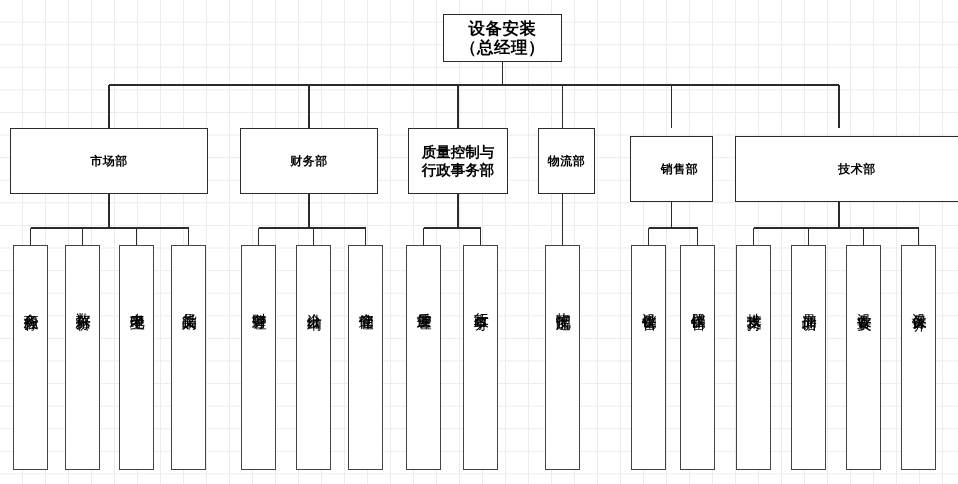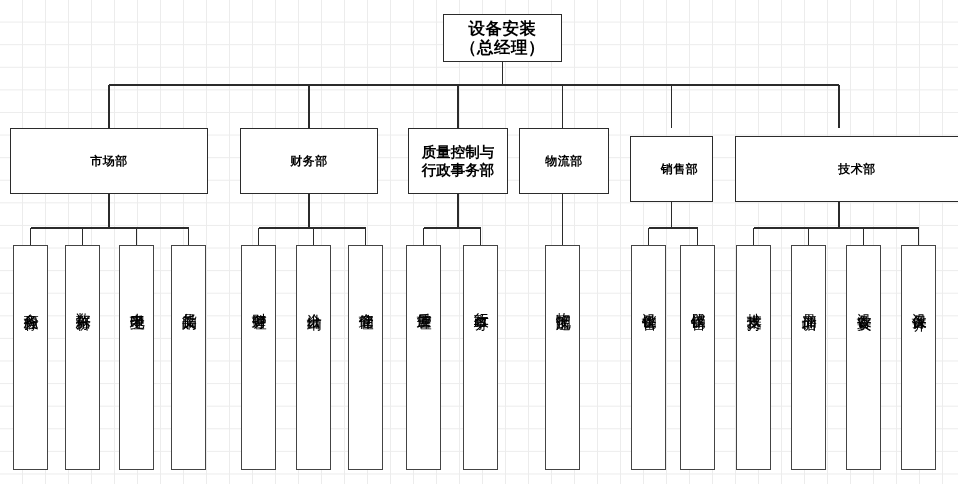--- a/index.html
+++ b/index.html
@@ -159,21 +159,21 @@
       <div class="node dept two-line" style="left: 408px; top: 128px; width: 100px; height: 66px; text-align: right;">
         <span class="dept-label">质量控制与
 行政事务部</span>
       </div>
       <div class="node leaf" style="left: 406px; top: 245px; width: 35px; height: 225px; align-items: flex-start; padding-top: 55px;">
         <span class="vtext">质量管理</span>
       </div>
       <div class="node leaf" style="left: 463px; top: 245px; width: 35px; height: 225px; align-items: flex-start; padding-top: 55px;">
         <span class="vtext">行政事务</span>
       </div>
-      <div class="node dept" style="left: 519px; top: 128px; width: 90px; height: 66px;">
+      <div class="node dept" style="left: 538px; top: 128px; width: 57px; height: 66px;">
         <span class="dept-label">物流部</span>
       </div>
       <div class="node leaf" style="left: 545px; top: 245px; width: 35px; height: 225px; align-items: flex-start; padding-top: 55px;">
         <span class="vtext">物流配送</span>
       </div>
       <div class="node dept" style="left: 630px; top: 136px; width: 83px; height: 66px; padding-left: 16px;">
         <span class="dept-label">销售部</span>
       </div>
       <div class="node leaf" style="left: 631px; top: 245px; width: 35px; height: 225px; align-items: flex-start; padding-top: 55px;">
         <span class="vtext">设备销售</span>

